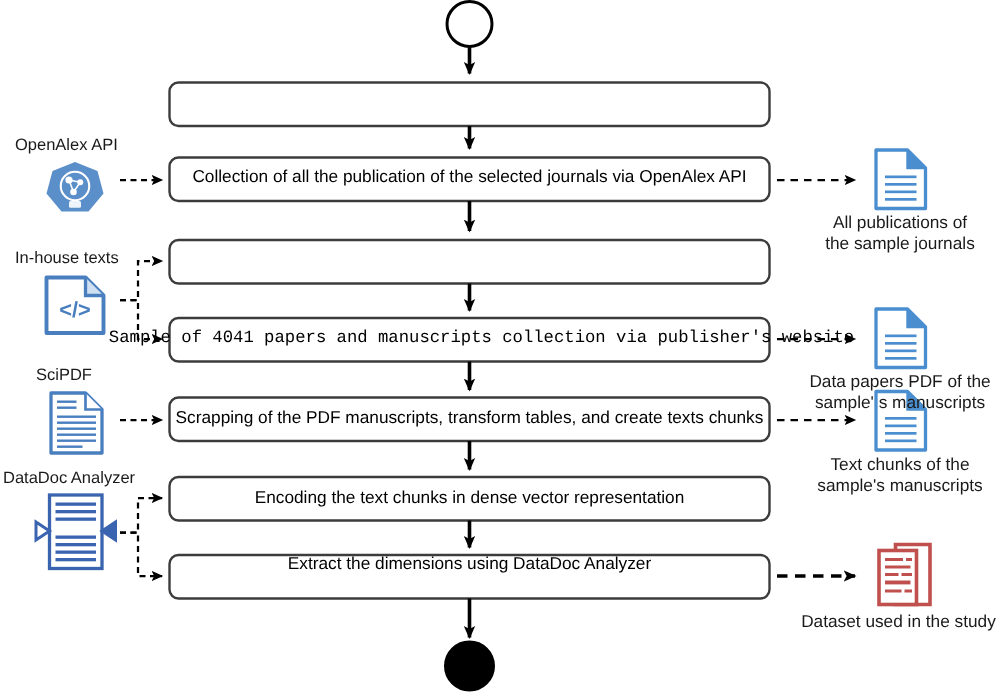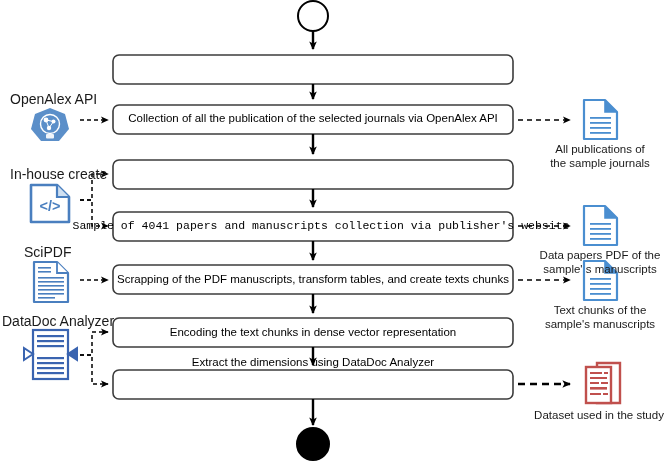--- a/index.html
+++ b/index.html
@@ -32,21 +32,21 @@
     justify-content: center;
     font-size: 11.5px;
     color: #000000;
     line-height: 1.1;
     text-align: center;
     pointer-events: none;
     white-space: nowrap;
   }
   .tool-label {
     position: absolute;
-    font-size: 14px;
+    font-size: 11px;
     color: #1a1a1a;
     white-space: nowrap;
     text-align: left;
   }
   .artifact-label {
     position: absolute;
     font-size: 11.5px;
     color: #1a1a1a;
     text-align: center;
     line-height: 1.25;
@@ -198,24 +198,24 @@
       <rect x="590" y="387" width="17" height="2.6" fill="#c0504d"></rect>
       <rect x="590" y="393" width="11" height="2" fill="#c0504d"></rect>
       <rect x="603" y="393" width="5" height="2" fill="#c0504d"></rect>
     </g>
   </svg>
 
   <div class="proc-label" style="left:113px; top:105px; width:400px; height:26px;">Collection of all the publication of the selected journals via OpenAlex API</div>
   <div class="proc-label" style="left:113px; top:212px; width:416px; height:29px;font-family:Liberation Mono, monospace;">Sample of 4041 papers and manuscripts collection via publisher's website</div>
   <div class="proc-label" style="left:113px; top:265px; width:400px; height:29px;">Scrapping of the PDF manuscripts, transform tables, and create texts chunks</div>
   <div class="proc-label" style="left:113px; top:318px; width:400px; height:29px;">Encoding the text chunks in dense vector representation</div>
-  <div class="proc-label" style="left:113px; top:348px; width:400px; height:29px;">Extract the dimensions using DataDoc Analyzer</div>
+  <div class="proc-label" style="left:113px; top:362px; width:400px; height:29px;">Extract the dimensions using DataDoc Analyzer</div>
 
   <div class="tool-label" style="left:10px; top:91px;">OpenAlex API</div>
-  <div class="tool-label" style="left:10px; top:166px;">In-house create</div>
+  <div class="tool-label" style="left:10px; top:166px;">In-house texts</div>
   <div class="tool-label" style="left:24px; top:244px;">SciPDF</div>
   <div class="tool-label" style="left:2px; top:313px;">DataDoc Analyzer</div>
 
   <div class="artifact-label" style="left:530px; top:142px; white-space:pre-line;">All publications of
 the sample journals</div>
   <div class="artifact-label" style="left:530px; top:248px; white-space:pre-line;">Data papers PDF of the
 sample' s manuscripts</div>
   <div class="artifact-label" style="left:530px; top:303px; white-space:pre-line;">Text chunks of the
 sample's manuscripts</div>
   <div class="artifact-label" style="left:519px; top:408px; width:160px; white-space:pre-line;">Dataset used in the study</div>

